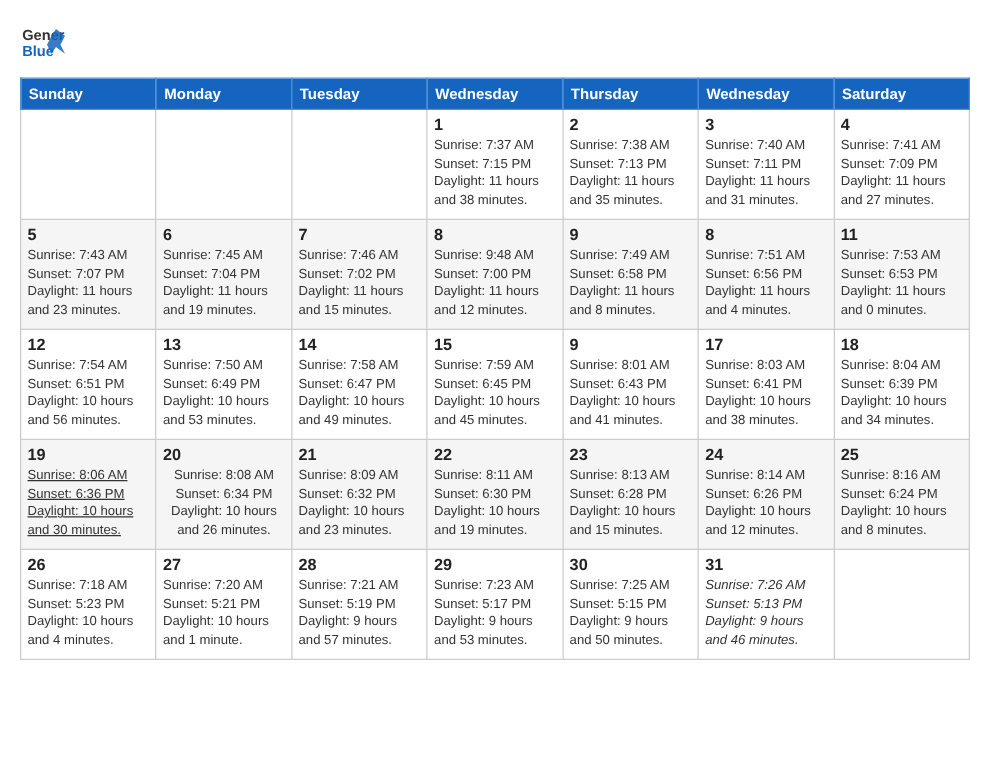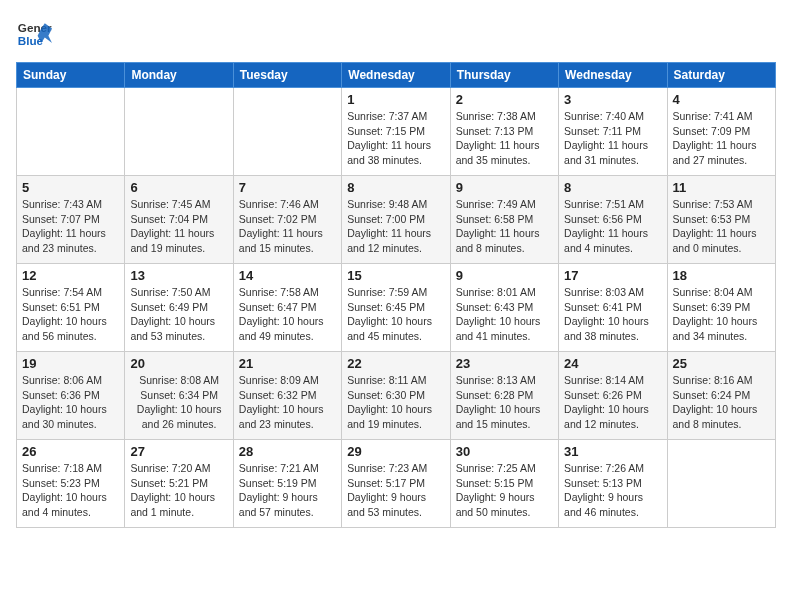--- a/index.html
+++ b/index.html
@@ -241,21 +241,21 @@
           <div class="day-num">18</div>
           <div class="day-info" style="white-space: pre-line;">Sunrise: 8:04 AM
 Sunset: 6:39 PM
 Daylight: 10 hours
 and 34 minutes.</div>
         </td>
       </tr>
       <tr class="row-alt">
         <td>
           <div class="day-num">19</div>
-          <div class="day-info" style="white-space: pre-line;">Sunrise: 8:06 AM
+          <div class="day-info" style="white-space: pre-line; text-decoration: underline;">Sunrise: 8:06 AM
 Sunset: 6:36 PM
 Daylight: 10 hours
 and 30 minutes.</div>
         </td>
         <td>
           <div class="day-num">20</div>
           <div class="day-info" style="white-space: pre-line; text-align: center;">Sunrise: 8:08 AM
 Sunset: 6:34 PM
 Daylight: 10 hours
 and 26 minutes.</div>
@@ -327,21 +327,21 @@
         </td>
         <td>
           <div class="day-num">30</div>
           <div class="day-info" style="white-space: pre-line;">Sunrise: 7:25 AM
 Sunset: 5:15 PM
 Daylight: 9 hours
 and 50 minutes.</div>
         </td>
         <td>
           <div class="day-num">31</div>
-          <div class="day-info" style="white-space: pre-line;">Sunrise: 7:26 AM
+          <div class="day-info" style="white-space: pre-line; font-style: italic;">Sunrise: 7:26 AM
 Sunset: 5:13 PM
 Daylight: 9 hours
 and 46 minutes.</div>
         </td>
         <td class="empty-cell"></td>
       </tr>
     </tbody>
 </table>
 
 </body></html>

